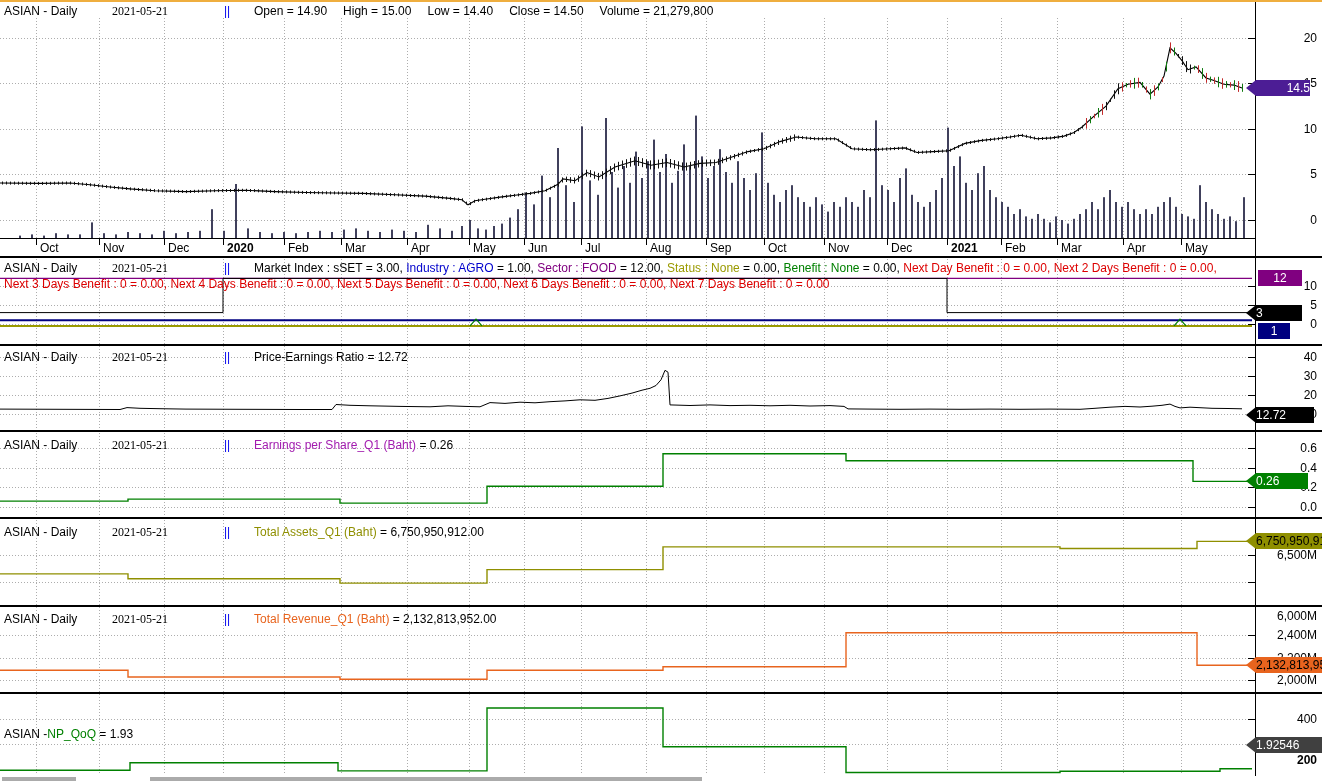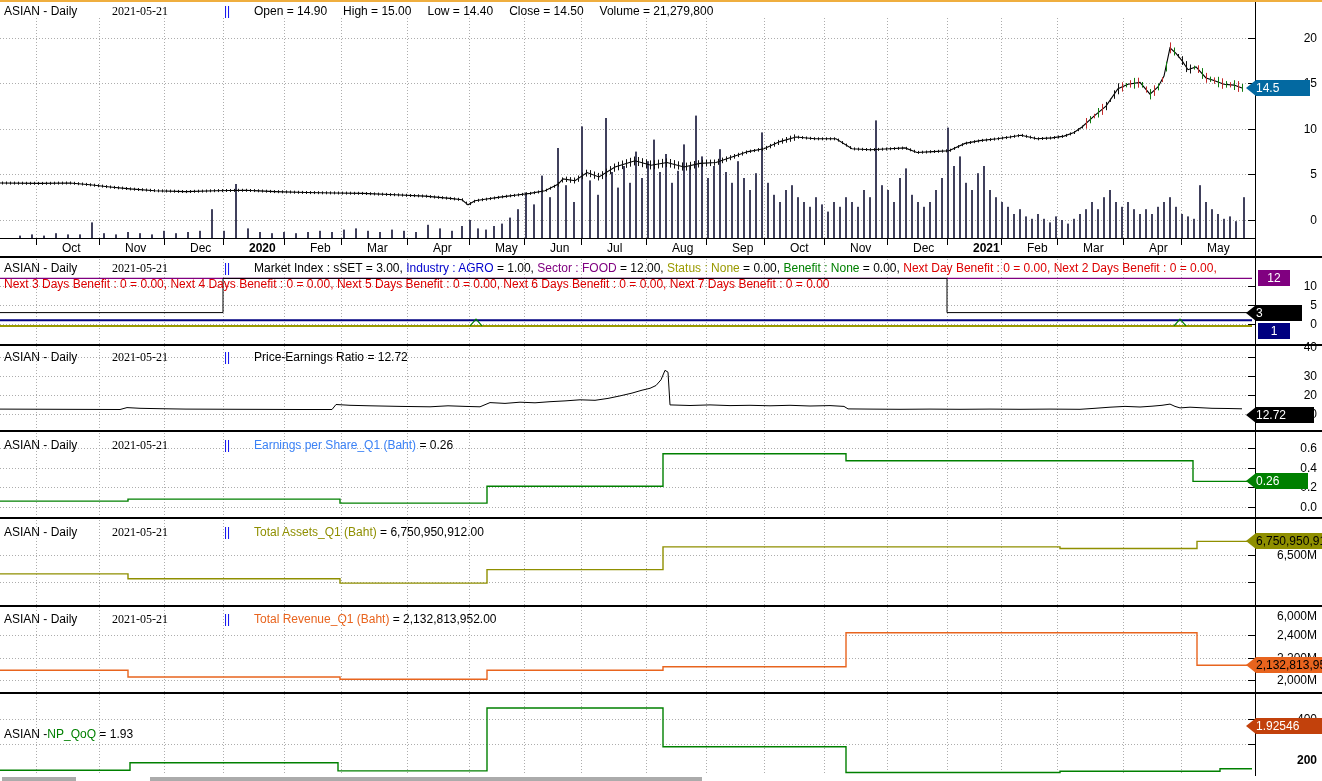--- a/index.html
+++ b/index.html
@@ -12,21 +12,21 @@
   .tt{display:inline-block;}
   .w-title{width:108px;}
   .w-date{width:112px;font-family:Liberation Serif, serif;}
   .w-pipe{width:30px;color:#0000EE;}
   .fld{display:inline;}
   .gapfld{margin-right:16px;}
   .ylab{position:absolute;left:1257px;width:60px;text-align:right;font-size:12px;height:16px;line-height:16px;color:#000;z-index:2;}
   .badge{position:absolute;height:16px;line-height:16px;font-size:12px;z-index:4;overflow:hidden;white-space:nowrap;}
   .badge.arrow{left:1246px;padding-left:10px;clip-path:polygon(0 50%,10px 0,100% 0,100% 100%,10px 100%);}
   .badge.noarrow{left:1258px;text-align:center;}
-  .month{position:absolute;top:239px;font-size:12px;color:#000;z-index:2;margin-left:22px;}
+  .month{position:absolute;top:239px;font-size:12px;color:#000;z-index:2;}
   .month.bold{font-weight:bold;}
   #scrollbar{position:absolute;left:0;top:774px;width:1322px;height:7px;background:#fff;z-index:5;}
   .sb-seg{position:absolute;top:1px;height:5px;background:#ABABAB;}
 </style>
 </head>
 <body>
 
 <div id="app">
   <svg id="chart-svg" width="1322" height="781">
       <line x1="36.5" x2="36.5" y1="16" y2="236" stroke="#ADADAD" stroke-dasharray="1,2"></line>
@@ -620,60 +620,60 @@
       <path d="M0,571.9H128V576.8H340V581.1H487V567.6H663V544.9H1060V546.5H1197V539.4H1252V539.4H1252" fill="none" stroke="#8F8F00" stroke-width="1.4"></path>
       <path d="M0,668.2H128V675.0H340V677.3H487V668.2H663V664.8H846V630.7H1197V663.3H1252V663.3H1252" fill="none" stroke="#E8641E" stroke-width="1.4"></path>
       <path d="M0,768.3H130V760.8H338V768.9H487V706.0H663V744.8H846V770.5H1060V769.3H1220V766.8H1252V766.8H1252" fill="none" stroke="#008000" stroke-width="1.4"></path>
       <line x1="0" x2="1255" y1="236.5" y2="236.5" stroke="#000"></line>
       <line x1="1255.5" x2="1255.5" y1="0" y2="781" stroke="#000"></line>
     </svg>
   <div id="headers">
       <div class="hdr" style="top: 2px;"><span class="tt w-title">ASIAN - Daily</span><span class="tt w-date">2021-05-21</span><span class="tt w-pipe">||</span><span class="fld gapfld"><span style="color: rgb(0, 0, 0);">Open = 14.90</span></span><span class="fld gapfld"><span style="color: rgb(0, 0, 0);">High = 15.00</span></span><span class="fld gapfld"><span style="color: rgb(0, 0, 0);">Low = 14.40</span></span><span class="fld gapfld"><span style="color: rgb(0, 0, 0);">Close = 14.50</span></span><span class="fld gapfld"><span style="color: rgb(0, 0, 0);">Volume = 21,279,800</span></span></div>
       <div class="hdr wrap" style="top: 258px;"><span class="tt w-title">ASIAN - Daily</span><span class="tt w-date">2021-05-21</span><span class="tt w-pipe">||</span><span class="fld"><span style="color: rgb(0, 0, 0);">Market Index : sSET = 3.00</span><span style="color: rgb(0, 0, 0);">, </span></span><span class="fld"><span style="color: rgb(0, 0, 204);">Industry : AGRO</span><span style="color: rgb(0, 0, 0);"> = 1.00</span><span style="color: rgb(0, 0, 0);">, </span></span><span class="fld"><span style="color: rgb(128, 0, 128);">Sector : FOOD</span><span style="color: rgb(0, 0, 0);"> = 12.00</span><span style="color: rgb(0, 0, 0);">, </span></span><span class="fld"><span style="color: rgb(154, 154, 0);">Status : None</span><span style="color: rgb(0, 0, 0);"> = 0.00</span><span style="color: rgb(0, 0, 0);">, </span></span><span class="fld"><span style="color: rgb(0, 128, 0);">Benefit : None</span><span style="color: rgb(0, 0, 0);"> = 0.00</span><span style="color: rgb(0, 0, 0);">, </span></span><span class="fld"><span style="color: rgb(221, 0, 0);">Next Day Benefit : 0 = 0.00</span><span style="color: rgb(221, 0, 0);">, </span></span><span class="fld"><span style="color: rgb(221, 0, 0);">Next 2 Days Benefit : 0 = 0.00</span><span style="color: rgb(221, 0, 0);">, </span></span><span class="fld"><span style="color: rgb(221, 0, 0);">Next 3 Days Benefit : 0 = 0.00</span><span style="color: rgb(221, 0, 0);">, </span></span><span class="fld"><span style="color: rgb(221, 0, 0);">Next 4 Days Benefit : 0 = 0.00</span><span style="color: rgb(221, 0, 0);">, </span></span><span class="fld"><span style="color: rgb(221, 0, 0);">Next 5 Days Benefit : 0 = 0.00</span><span style="color: rgb(221, 0, 0);">, </span></span><span class="fld"><span style="color: rgb(221, 0, 0);">Next 6 Days Benefit : 0 = 0.00</span><span style="color: rgb(221, 0, 0);">, </span></span><span class="fld"><span style="color: rgb(221, 0, 0);">Next 7 Days Benefit : 0 = 0.00</span></span></div>
       <div class="hdr" style="top: 348px;"><span class="tt w-title">ASIAN - Daily</span><span class="tt w-date">2021-05-21</span><span class="tt w-pipe">||</span><span class="fld gapfld"><span style="color: rgb(0, 0, 0);">Price-Earnings Ratio = 12.72</span></span></div>
-      <div class="hdr" style="top: 436px;"><span class="tt w-title">ASIAN - Daily</span><span class="tt w-date">2021-05-21</span><span class="tt w-pipe">||</span><span class="fld gapfld"><span style="color: #3b82f6;">Earnings per Share_Q1 (Baht)</span><span style="color: rgb(0, 0, 0);"> = 0.26</span></span></div>
+      <div class="hdr" style="top: 436px;"><span class="tt w-title">ASIAN - Daily</span><span class="tt w-date">2021-05-21</span><span class="tt w-pipe">||</span><span class="fld gapfld"><span style="color: #a21caf;">Earnings per Share_Q1 (Baht)</span><span style="color: rgb(0, 0, 0);"> = 0.26</span></span></div>
       <div class="hdr" style="top: 523px;"><span class="tt w-title">ASIAN - Daily</span><span class="tt w-date">2021-05-21</span><span class="tt w-pipe">||</span><span class="fld gapfld"><span style="color: rgb(143, 143, 0);">Total Assets_Q1 (Baht)</span><span style="color: rgb(0, 0, 0);"> = 6,750,950,912.00</span></span></div>
       <div class="hdr" style="top: 610px;"><span class="tt w-title">ASIAN - Daily</span><span class="tt w-date">2021-05-21</span><span class="tt w-pipe">||</span><span class="fld gapfld"><span style="color: rgb(232, 100, 30);">Total Revenue_Q1 (Baht)</span><span style="color: rgb(0, 0, 0);"> = 2,132,813,952.00</span></span></div>
       <div class="hdr" style="top: 697px; margin-top: 28px;"><span class="tt">ASIAN - </span><span class="fld gapfld"><span style="color: rgb(0, 128, 0);">NP_QoQ</span><span style="color: rgb(0, 0, 0);"> = 1.93</span></span></div>
     </div>
   <div id="ylabels">
       <div class="ylab" style="top: 28px;">20</div>
       <div class="ylab" style="top: 73px;">15</div>
       <div class="ylab" style="top: 119px;">10</div>
       <div class="ylab" style="top: 164px;">5</div>
       <div class="ylab" style="top: 210px;">0</div>
       <div class="ylab" style="top: 276px;">10</div>
       <div class="ylab" style="top: 295px;">5</div>
       <div class="ylab" style="top: 314px;">0</div>
-      <div class="ylab" style="top: 337px;">40</div>
+      <div class="ylab" style="top: 347px;">40</div>
       <div class="ylab" style="top: 366px;">30</div>
       <div class="ylab" style="top: 385px;">20</div>
       <div class="ylab" style="top: 404px;">10</div>
       <div class="ylab" style="top: 438px;">0.6</div>
       <div class="ylab" style="top: 458px;">0.4</div>
       <div class="ylab" style="top: 477px;">0.2</div>
       <div class="ylab" style="top: 497px;">0.0</div>
       <div class="ylab" style="top: 545px; text-align: right;">6,500M</div>
       <div class="ylab" style="top: 572px; margin-top: 34px;">6,000M</div>
       <div class="ylab" style="top: 625px;">2,400M</div>
       <div class="ylab" style="top: 648px;">2,200M</div>
       <div class="ylab" style="top: 670px;">2,000M</div>
       <div class="ylab" style="top: 709px;">400</div>
       <div class="ylab" style="top: 750px; font-weight: bold;">200</div>
     </div>
   <div id="badges">
-      <div class="badge arrow" style="background: #0369a1; color: rgb(255, 255, 255); width: 54px; top: 78px;">14.5</div>
-      <div class="badge noarrow" style="background: rgb(128, 0, 128); color: rgb(255, 255, 255); width: 32px; top: 268px;">12</div>
+      <div class="badge arrow" style="background: #4c1d95; color: rgb(255, 255, 255); width: 54px; top: 78px; text-align: right;">14.5</div>
+      <div class="badge noarrow" style="background: rgb(128, 0, 128); color: rgb(255, 255, 255); width: 44px; top: 268px;">12</div>
       <div class="badge arrow" style="background: rgb(0, 0, 0); color: rgb(255, 255, 255); width: 46px; top: 303px;">3</div>
       <div class="badge noarrow" style="background: rgb(0, 0, 128); color: rgb(255, 255, 255); width: 32px; top: 321px;">1</div>
       <div class="badge arrow" style="background: rgb(0, 0, 0); color: rgb(255, 255, 255); width: 58px; top: 405px;">12.72</div>
       <div class="badge arrow" style="background: rgb(0, 128, 0); color: rgb(255, 255, 255); width: 52px; top: 471px;">0.26</div>
       <div class="badge arrow" style="background: rgb(143, 143, 0); color: rgb(0, 0, 0); width: 76px; top: 531px;">6,750,950,912.00</div>
       <div class="badge arrow" style="background: rgb(232, 100, 30); color: rgb(0, 0, 0); width: 76px; top: 655px;">2,132,813,952.00</div>
-      <div class="badge arrow" style="background: #c2410c; color: rgb(255, 255, 255); width: 66px; top: 716px;">1.92546</div>
+      <div class="badge arrow" style="background: #404040; color: rgb(255, 255, 255); width: 66px; top: 735px;">1.92546</div>
     </div>
   <div id="months">
       <div class="month" style="left: 40px;">Oct</div>
       <div class="month" style="left: 103px;">Nov</div>
       <div class="month" style="left: 168px;">Dec</div>
       <div class="month bold" style="left: 227px;">2020</div>
       <div class="month" style="left: 288px;">Feb</div>
       <div class="month" style="left: 345px;">Mar</div>
       <div class="month" style="left: 411px;">Apr</div>
       <div class="month" style="left: 473px;">May</div>

